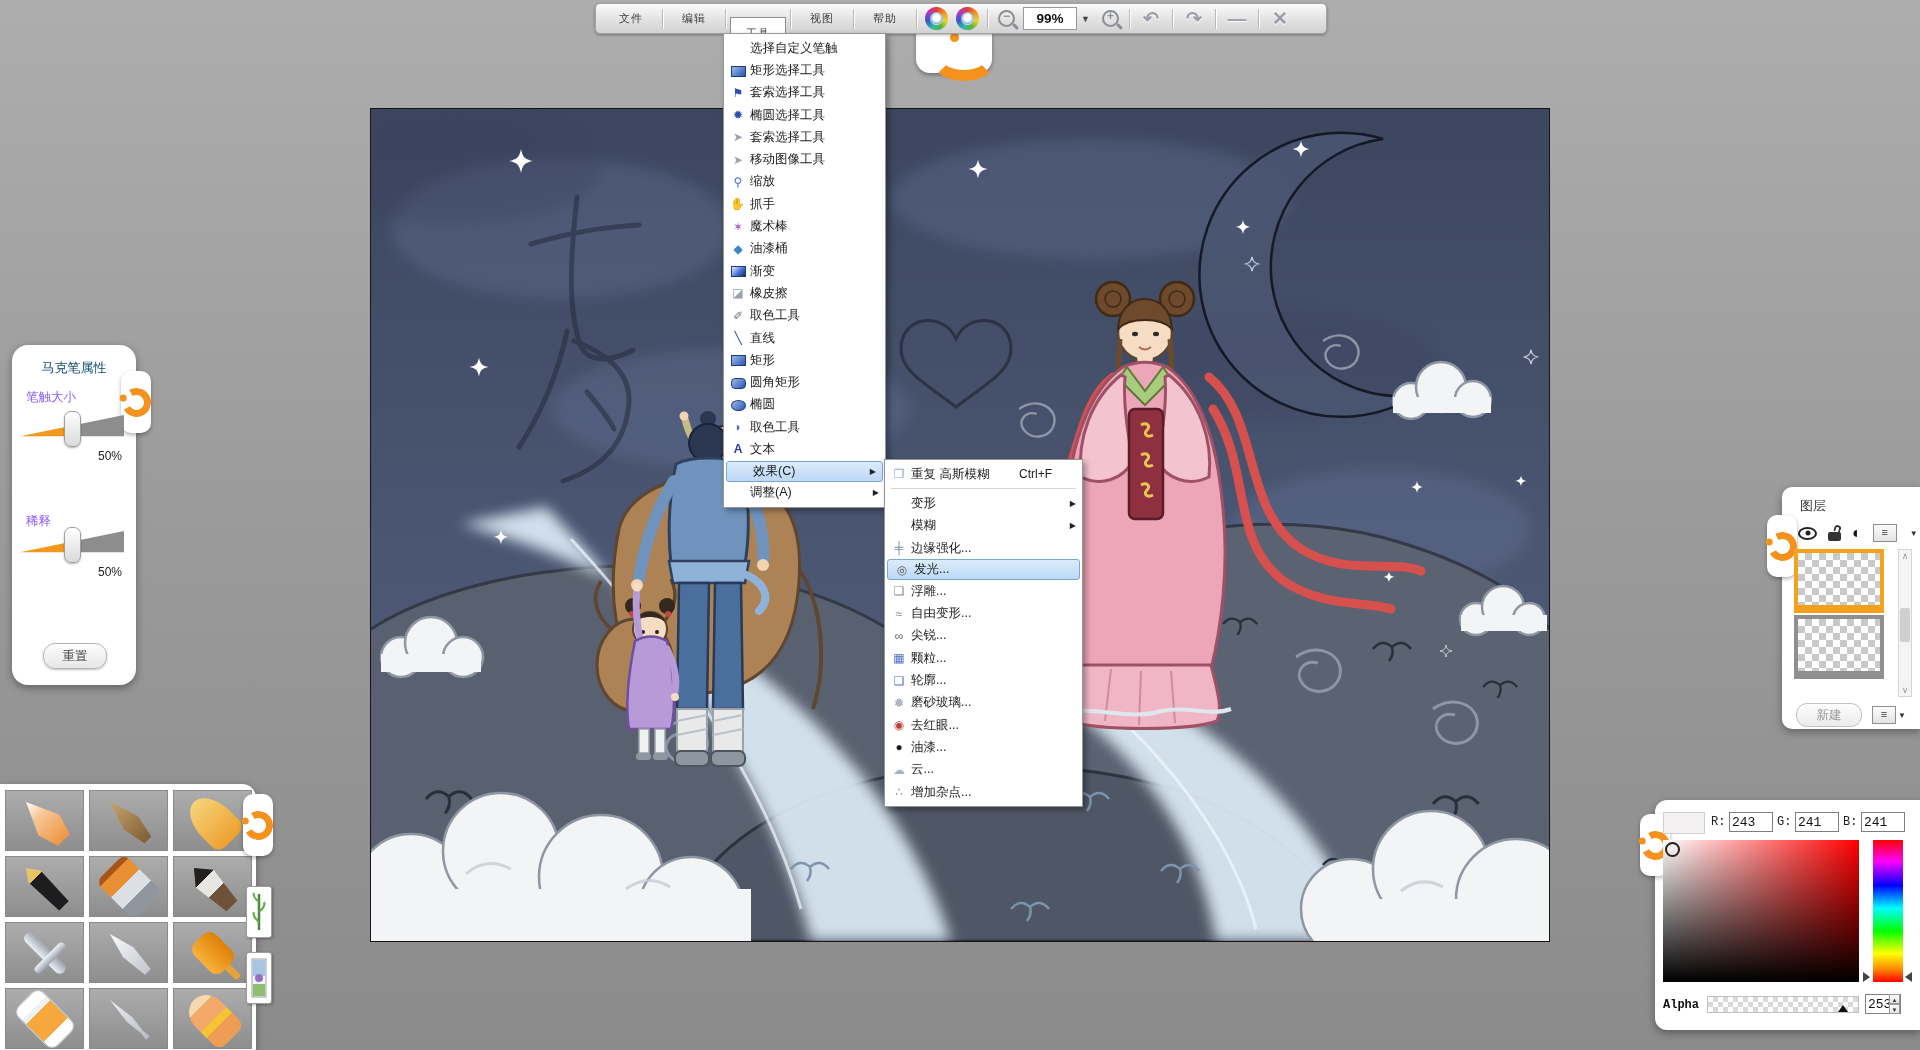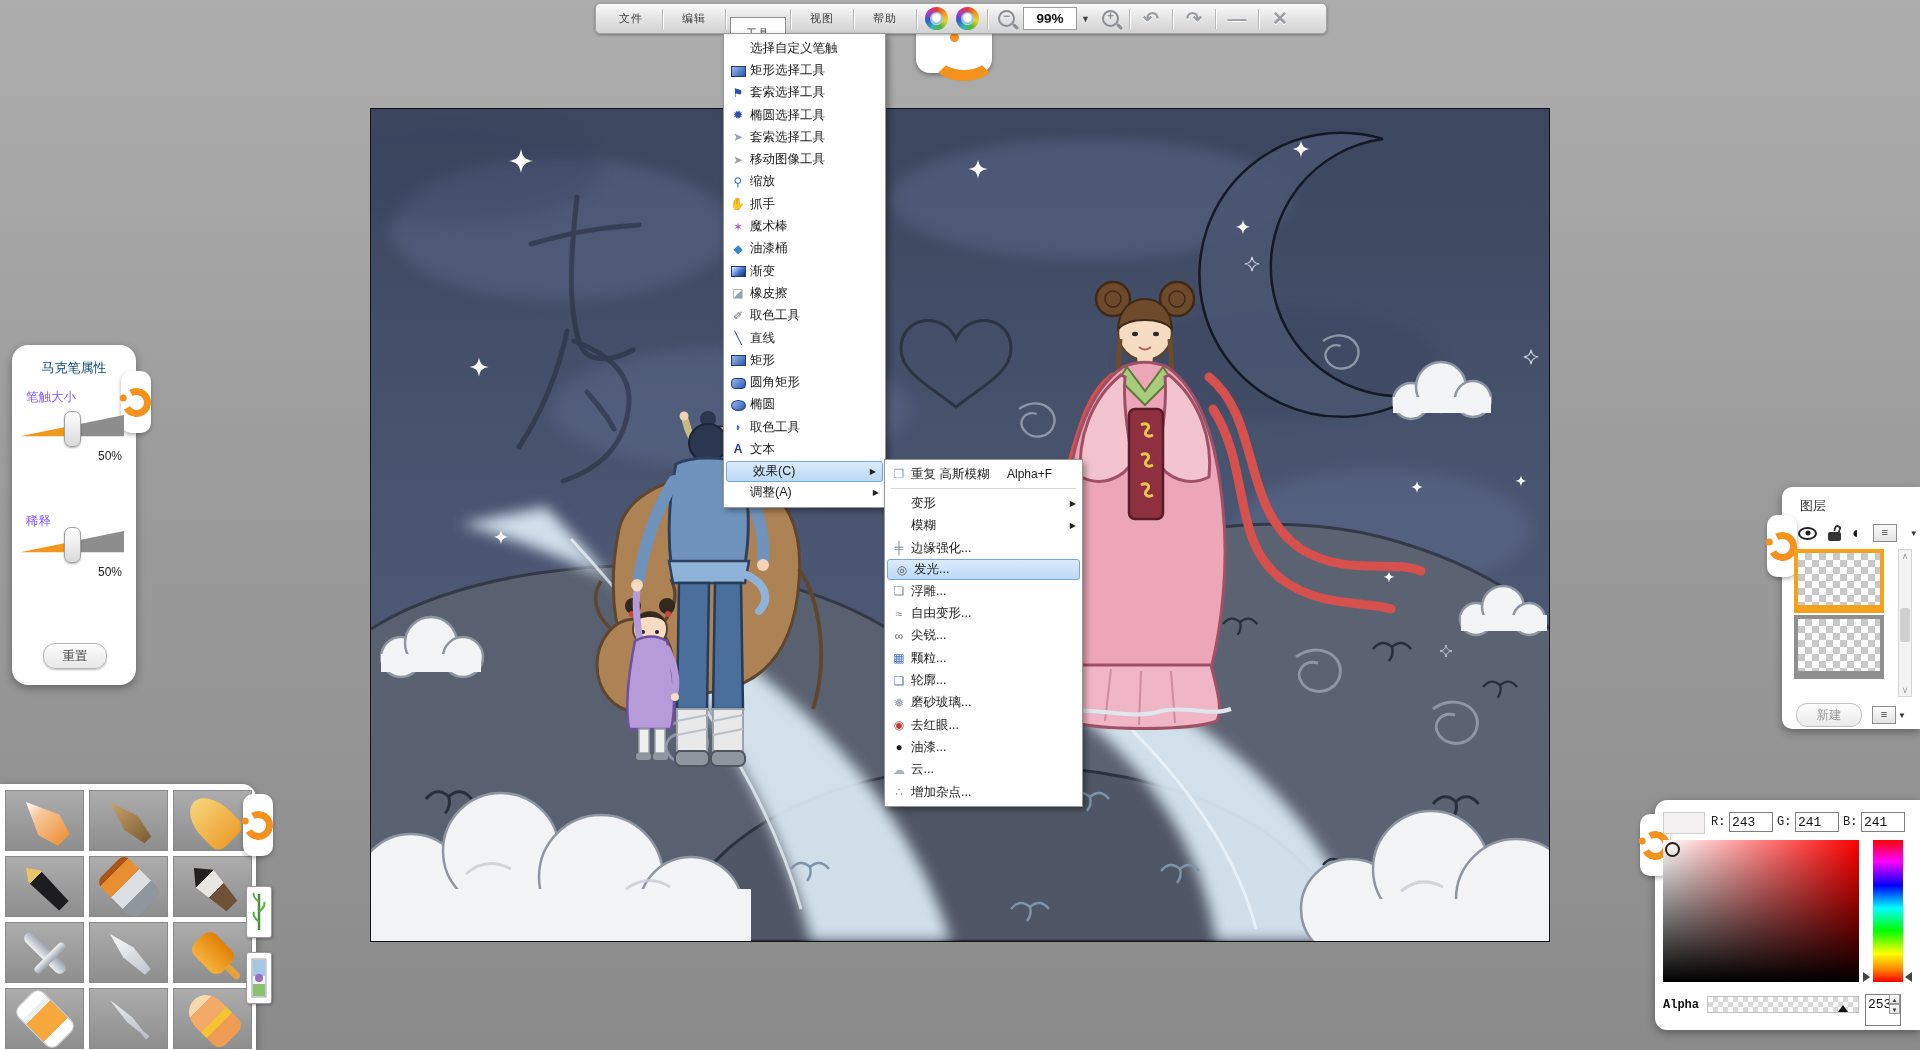--- a/index.html
+++ b/index.html
@@ -159,21 +159,21 @@
   .tri-r{position:absolute;width:0;height:0;border-top:5px solid transparent;border-bottom:5px solid transparent;
     border-left:7px solid #444;}
   .tri-l{position:absolute;width:0;height:0;border-top:5px solid transparent;border-bottom:5px solid transparent;
     border-right:7px solid #444;}
   #alpha-label{position:absolute;left:8px;top:198px;font-size:12px;font-weight:bold;color:#111;
     font-family:"Liberation Mono",monospace;}
   #alpha-track{position:absolute;left:52px;top:196px;width:150px;height:15px;border:1px solid #c0c0c0;
     background-image:conic-gradient(#d9d9d9 25%,#fff 0 50%,#d9d9d9 0 75%,#fff 0);background-size:10px 10px;}
   #alpha-marker{position:absolute;left:130px;top:8px;width:0;height:0;
     border-left:5px solid transparent;border-right:5px solid transparent;border-bottom:7px solid #111;}
-  #alpha-box{position:absolute;left:210px;top:194px;width:36px;height:32px;border:1px solid #7f7f7f;
+  #alpha-box{position:absolute;left:210px;top:194px;width:36px;height:20px;border:1px solid #7f7f7f;
     font-size:13px;font-family:"Liberation Mono",monospace;text-align:right;padding:0 12px 0 2px;box-sizing:border-box;
     line-height:20px;color:#111;background:#fff;}
   .spin{position:absolute;left:234px;width:11px;height:10px;font-size:6px;color:#333;text-align:center;
     line-height:10px;border:1px solid #9a9a9a;background:linear-gradient(180deg,#fcfcfc,#e4e4e4);box-sizing:border-box;}
 </style>
 </head>
 <body>
 
 <div id="stage">
 
@@ -562,21 +562,21 @@
       <div class="mi">
         <span class="mi-ic"></span>
         <span class="mi-lb">调整(A)</span>
         <span class="mi-ar">▶</span>
       </div>
     </div>
   <div id="effects-menu" class="menu">
       <div class="mi">
         <span class="mi-ic" style="color: rgb(143, 163, 200);">❐</span>
         <span class="mi-lb">重复 高斯模糊</span>
-        <span class="mi-sc">Alpha+F</span>
+        <span class="mi-sc">Ctrl+F</span>
         <span class="mi-ar"></span>
       </div>
       <div class="msep"></div>
       <div class="mi">
         <span class="mi-ic"></span>
         <span class="mi-lb">变形</span>
         <span class="mi-ar">▶</span>
       </div>
       <div class="mi">
         <span class="mi-ic"></span>

